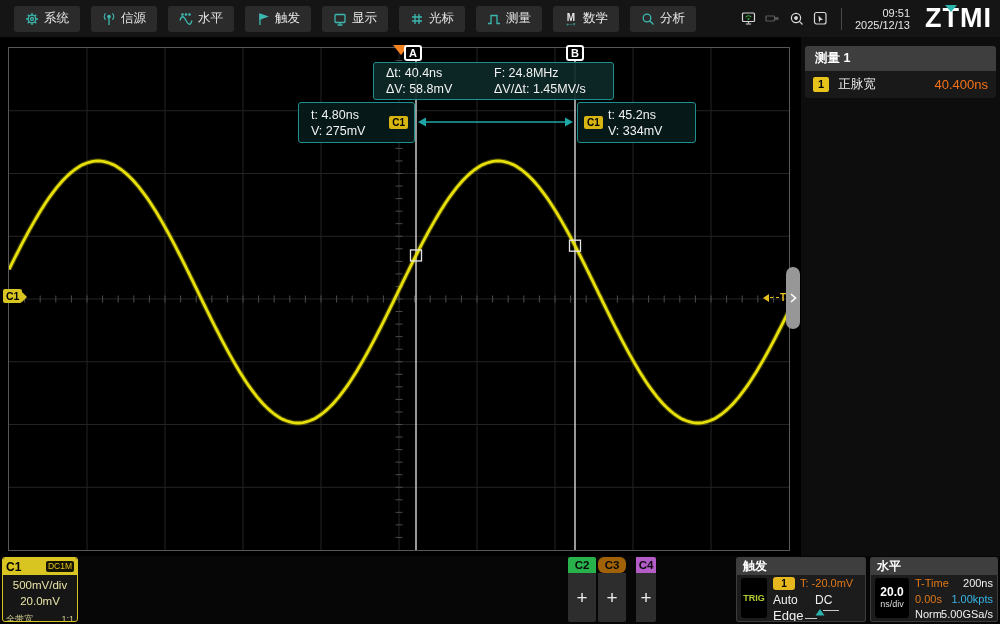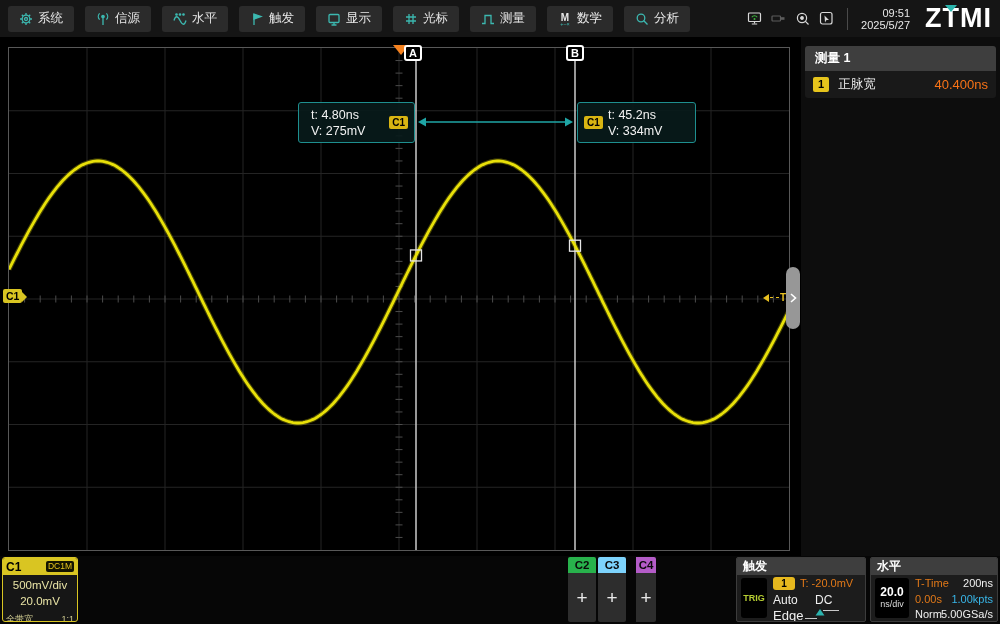--- a/index.html
+++ b/index.html
@@ -3,21 +3,21 @@
 <meta charset="utf-8">
 <style>
   * { margin:0; padding:0; box-sizing:border-box; }
   html,body { width:1000px; height:624px; background:#000; overflow:hidden;
     font-family:"Liberation Sans","DejaVu Sans",sans-serif; }
   .app { position:relative; width:1000px; height:624px; background:#000; }
 
   
   .menubar { position:absolute; left:0; top:0; width:1000px; height:37px;
     background:#151515; display:flex; align-items:center; justify-content:space-between; }
-  .menu-left { display:flex; gap:11px; margin-left:8px; }
+  .menu-left { display:flex; gap:11px; margin-left:14px; }
   .mbtn { width:66px; height:26px; background:#2b2b2b; border:none; border-radius:3px;
     color:#e8e8e8; font-size:12.5px; display:flex; align-items:center; justify-content:center;
     gap:5px; cursor:pointer; font-family:inherit; }
   .mbtn svg { flex:0 0 auto; }
   .menu-right { display:flex; align-items:center; gap:9px; margin-right:8px; }
   .sicon { display:flex; align-items:center; }
   .vdiv { width:1px; height:22px; background:#4a4a4a; margin:0 4px; }
   .clock { text-align:right; color:#e8e8e8; font-size:11px; line-height:12px; }
   .logo { color:#fff; font-size:27px; font-weight:bold; letter-spacing:1px; line-height:27px;
     display:flex; margin-left:6px; }
@@ -87,21 +87,21 @@
     padding:0 2px; border-radius:2px; line-height:11px; }
   .c1b { color:#e9e4a6; font-size:11.5px; text-align:center; line-height:16px; padding-top:2px; }
   .c1f { display:flex; justify-content:space-between; padding:2px 3px 0 3px; font-size:9px; color:#d2cd92; }
 
   .chmini { width:28px; border-radius:2px; overflow:hidden; cursor:pointer; }
   .chmini .h { height:16px; display:flex; align-items:center; justify-content:center;
     color:#0a0a0a; font-size:11.5px; font-weight:bold; }
   .chmini .b { height:49px; background:#2d2d2d; display:flex; align-items:center;
     justify-content:center; color:#e8e8e8; font-size:19px; }
   .c2 { left:568px; } .c2 .h { background:#28b24c; }
-  .c3 { left:598px; } .c3 .h { background:#7dd3fc; }
+  .c3 { left:598px; } .c3 .h { background:#a16207;border-radius:6px; }
   .c4 { left:628px;padding-left:8px; } .c4 .h { background:#b45cc8; }
 
   .afg { left:659px; width:72px; border-radius:2px; overflow:hidden; cursor:pointer; }
   .afg .h { height:16px; background:#5cb033; display:flex; align-items:center;
     justify-content:space-between; padding:0 3px; }
   .afg .h .nm { color:#0a0a0a; font-weight:bold; font-size:11.5px; }
   .afg .h .hiz { background:#2f6414; color:#fff; font-size:8.5px; font-weight:bold;
     padding:0 2px; border-radius:2px; line-height:11px; }
   .afg .b { height:49px; background:#202020; color:#e8e8e8; font-size:10.5px;
     text-align:center; line-height:15px; padding-top:2px; }
@@ -254,21 +254,21 @@
         <svg width="15" height="15">
             <g>
               <rect x="1.5" y="1.5" width="11.5" height="11.5" rx="2" stroke="#d8d8d8" stroke-width="1.2" fill="none"></rect>
               <polygon points="5.5,4.5 10,9 7.5,9 6,11.5" fill="#d8d8d8"></polygon>
             </g>
           </svg>
       </span>
       <div class="vdiv"></div>
       <div class="clock">
         <div>09:51</div>
-        <div>2025/5/27</div>
+        <div>2025/12/13</div>
       </div>
       <div class="logo">
         <span>Z</span>
           <span class="logo-t">T</span>
           <span>MI</span>
       </div>
     </div>
   </header>
 
   <div class="scope">
@@ -386,20 +386,26 @@
         <line x1="416" y1="74" x2="557" y2="74" stroke="#1fa6a6" stroke-width="1.6"></line>
         <polygon points="409,74 417,69.5 417,78.5" fill="#1fa6a6"></polygon>
         <polygon points="564,74 556,69.5 556,78.5" fill="#1fa6a6"></polygon>
       </svg>
   </div>
 
   <div class="trig-tri"></div>
   <div class="cursor-tag tagA">A</div>
   <div class="cursor-tag tagB">B</div>
 
+  <div class="delta-box">
+    <span>Δt: 40.4ns</span>
+    <span>F: 24.8MHz</span>
+    <span>ΔV: 58.8mV</span>
+    <span>ΔV/Δt: 1.45MV/s</span>
+  </div>
 
   <div class="cbox a-box">
     <div class="lines">
       <div>t: 4.80ns</div>
       <div>V: 275mV</div>
     </div>
     <span class="chbadge">C1</span>
   </div>
 
   <div class="cbox b-box">

